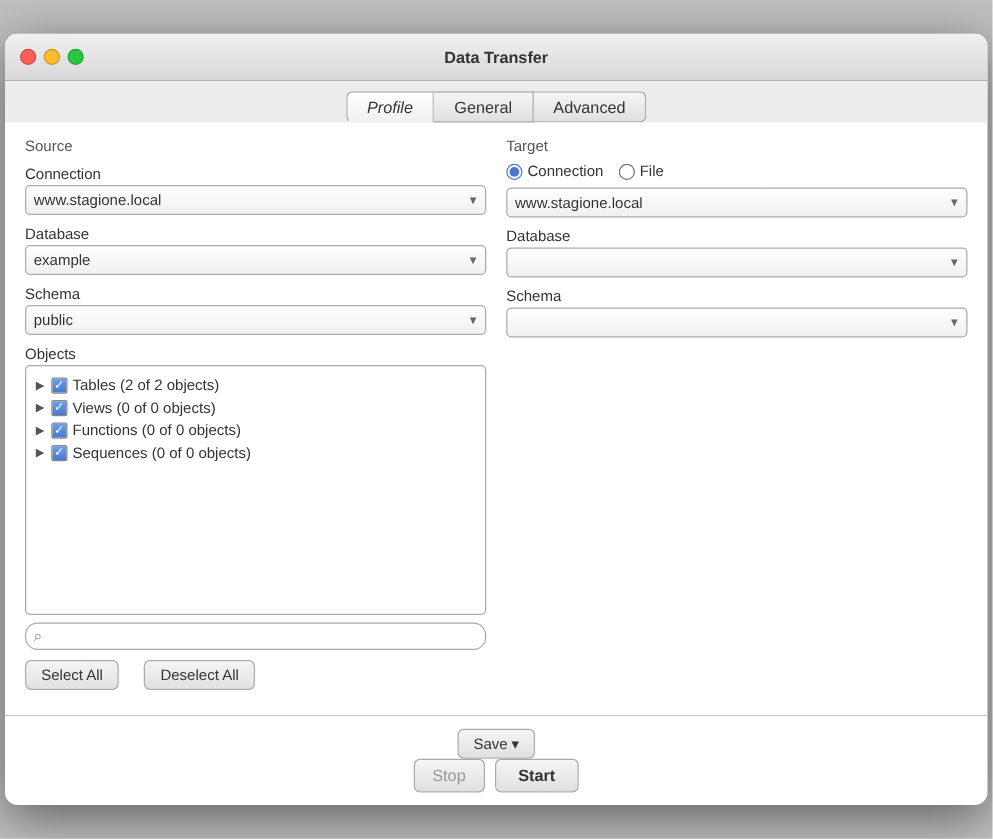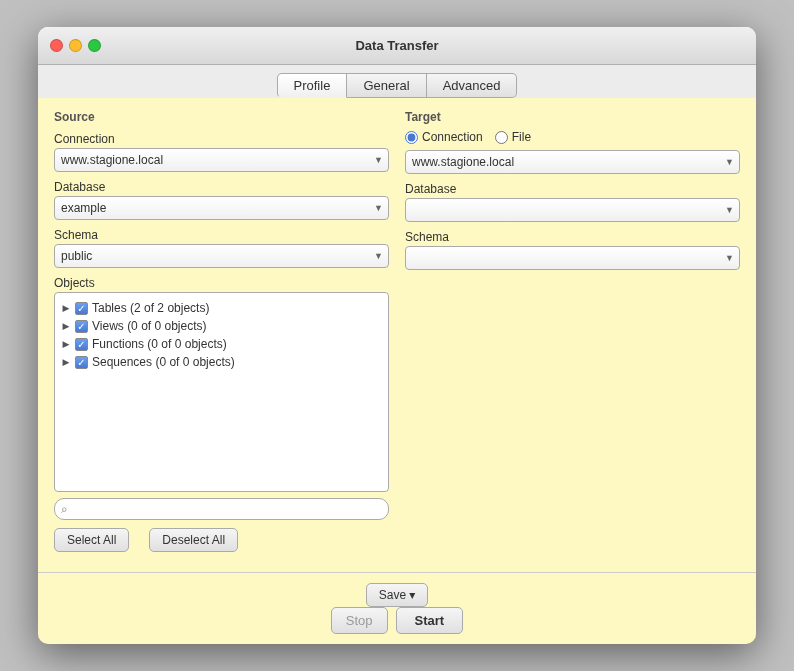--- a/index.html
+++ b/index.html
@@ -8,22 +8,22 @@
       background: #c0c0c0;
       display: flex;
       align-items: center;
       justify-content: center;
       min-height: 100vh;
       font-family: -apple-system, 'Helvetica Neue', Arial, sans-serif;
       font-size: 13px;
     }
 
     .window {
-      width: 718px;
-      background: #fef9c3;
+      width: 786px;
+      background: #ffffff;
       border-radius: 10px;
       box-shadow: 0 10px 40px rgba(0,0,0,0.5), inset 0 1px 0 rgba(255,255,255,0.8);
       overflow: hidden;
     }
 
     .title-bar {
       background: linear-gradient(to bottom, #f0f0f0, #d8d8d8);
       height: 38px;
       display: flex;
       align-items: center;
@@ -86,40 +86,41 @@
 
     .tab + .tab {
       border-left: none;
     }
 
     .tab.active {
       background: linear-gradient(to bottom, #ffffff, #f0f0f0);
       border-bottom-color: #f0f0f0;
       font-weight: 500;
       z-index: 2;
+      font-style: italic;
     }
 
     .content {
       padding: 12px 16px;
     }
 
     .two-col {
       display: flex;
       gap: 16px;
     }
 
     .col {
       flex: 1;
     }
 
     .section-label {
       font-size: 12px;
       color: #555;
       margin-bottom: 6px;
-      font-weight: 700;
+      font-weight: 400;
     }
 
     .field-label {
       font-size: 12px;
       color: #333;
       margin-bottom: 2px;
       margin-top: 8px;
     }
 
     .field-label:first-child {

